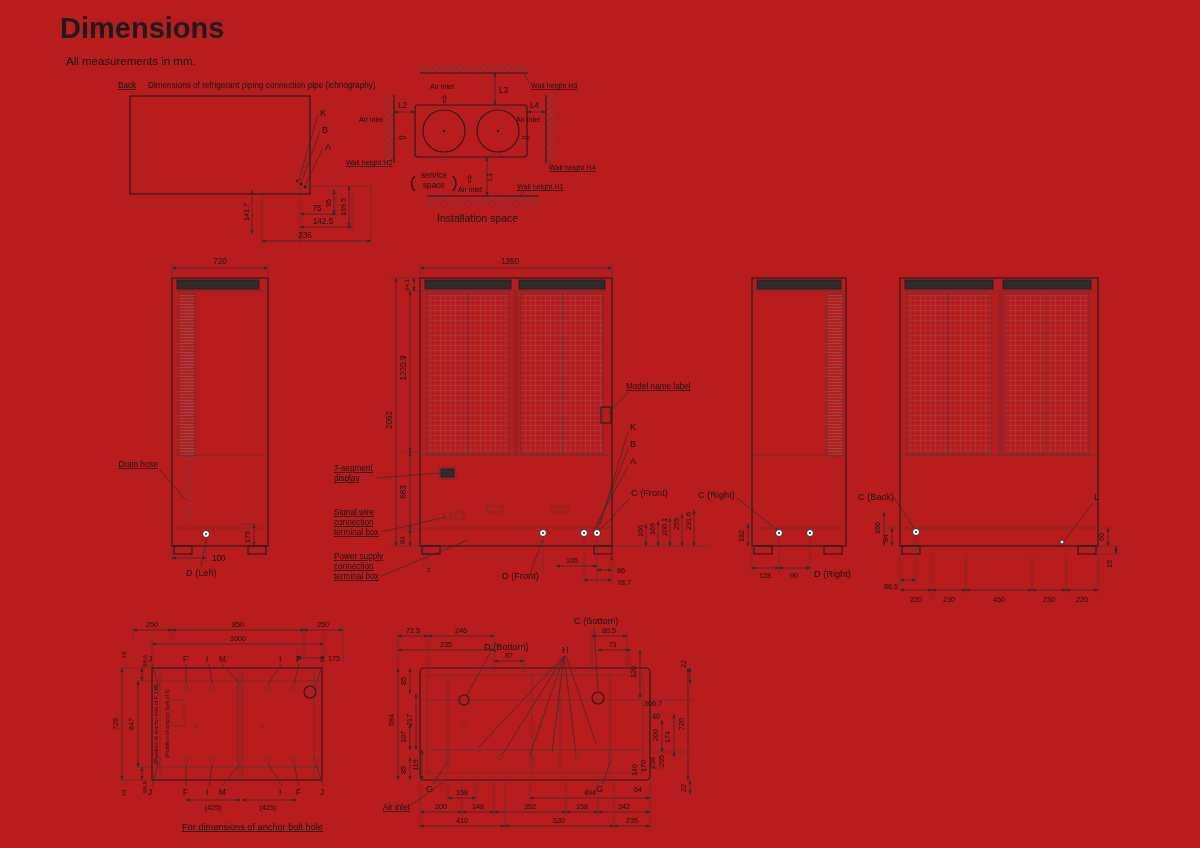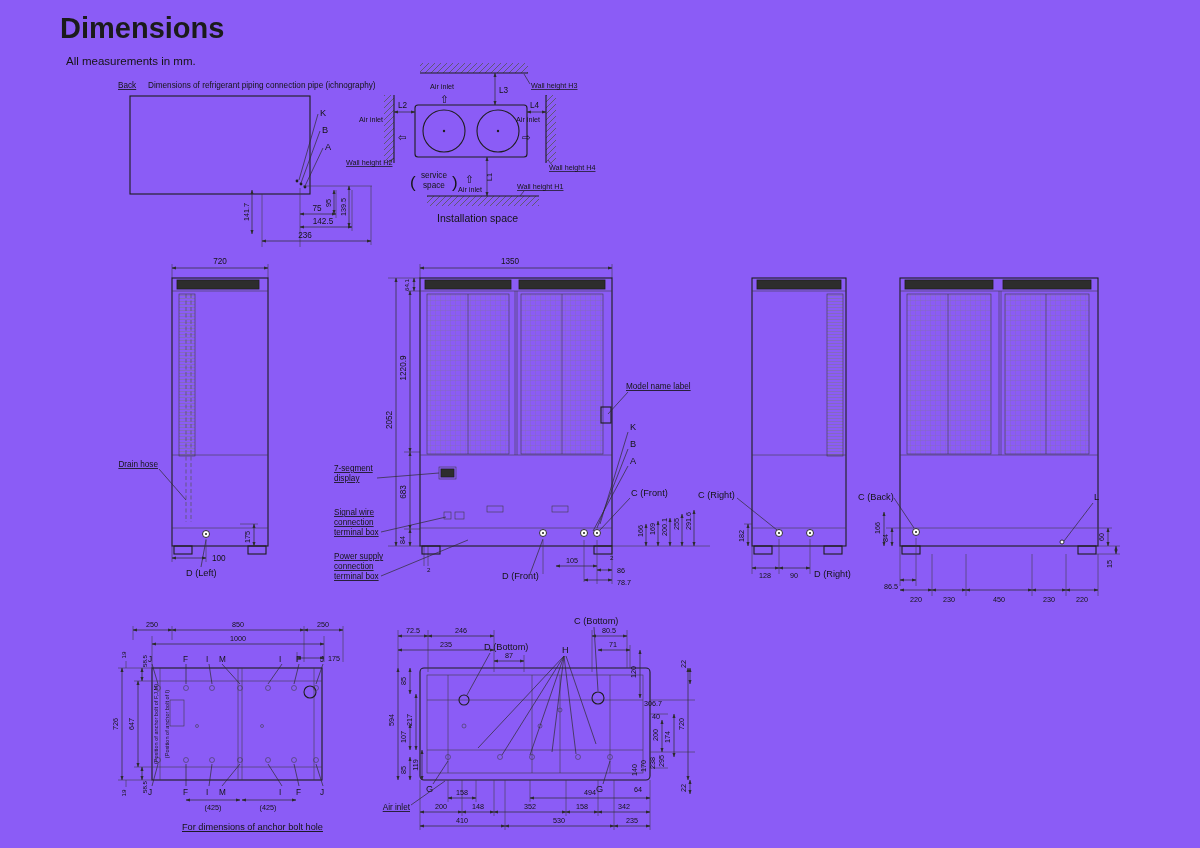--- a/index.html
+++ b/index.html
@@ -1,16 +1,16 @@
 <!DOCTYPE html>
 <html><head>
 <meta charset="utf-8">
 <style>
   html,body{margin:0;padding:0;background:#fff;}
-  .canvas{width:1200px;height:848px;background:#8b5cf6;position:relative;overflow:hidden;}
+  .canvas{width:1200px;height:848px;background:#b91c1c;position:relative;overflow:hidden;}
   svg{display:block;}
   svg text{font-family:"Liberation Sans","DejaVu Sans",sans-serif;fill:#141414;}
   .title{font-size:29px;font-weight:bold;fill:#1b1b1b;}
   .t55{font-size:5.6px;}
   .t6{font-size:6.2px;}
   .t7{font-size:7.2px;}
   .t8{font-size:8.2px;}
   .t9{font-size:9.2px;}
   .t10{font-size:10.5px;}
   .t11{font-size:11.5px;}

